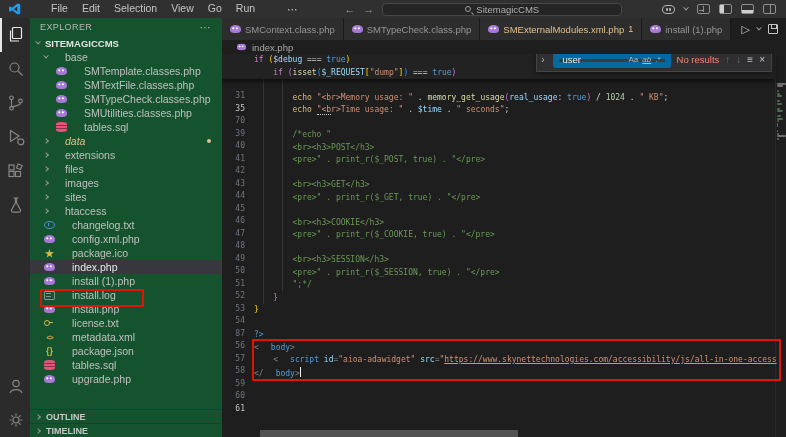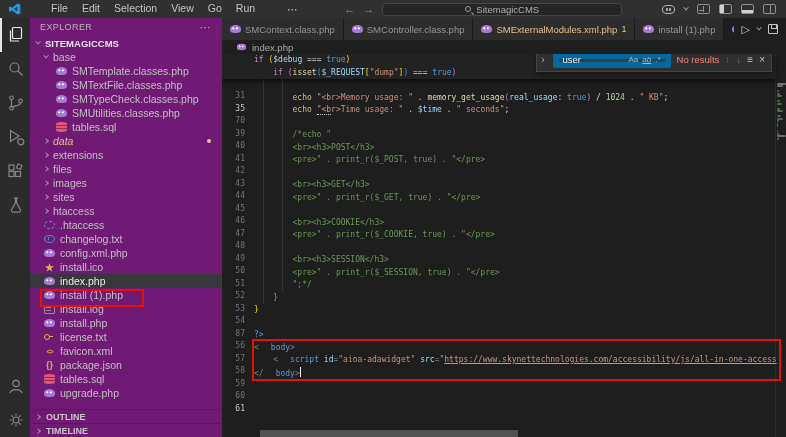--- a/index.html
+++ b/index.html
@@ -34,28 +34,28 @@
   .lic-right::before{content:"";position:absolute;right:0;top:0;bottom:0;width:4px;border-left:1px solid #8f8f8f;}
   
   .main{display:flex;height:419px;}
   .activitybar{width:30px;background:#2b2b2c;display:flex;flex-direction:column;justify-content:space-between;}
   .ab-top,.ab-bottom{display:flex;flex-direction:column;}
   .ab-item{height:34px;display:flex;align-items:center;justify-content:center;border-left:2px solid transparent;}
   .ab-item svg{stroke:#868686;fill:none;stroke-width:1.2;}
   .ab-item.active{border-left-color:#e7e7e7;}
   .ab-item.active svg{stroke:#e7e7e7;}
   
-  .sidebar{width:192px;background:#701a75;position:relative;font-size:10.5px;border-right:1px solid #3c3c3c;}
+  .sidebar{width:192px;background:#14532d;position:relative;font-size:10.5px;border-right:1px solid #3c3c3c;}
   .sb-header{height:18px;display:flex;align-items:center;justify-content:space-between;
              padding:0 10px;font-size:9px;letter-spacing:.4px;color:#b5b5b5;}
   .sb-more{color:#b5b5b5;font-size:11px;}
   .tree-root-row{height:14px;display:flex;align-items:center;gap:5px;padding-left:6px;
                  font-weight:bold;font-size:9.5px;color:#e3e3e3;}
   .tree{position:relative;}
-  .trow{height:14px;display:flex;align-items:center;gap:5px;color:#c0c0c0;white-space:nowrap;}
+  .trow{height:14px;display:flex;align-items:center;gap:17px;color:#c0c0c0;white-space:nowrap;}
   .trow.d1{padding-left:14px;} .trow.d2{padding-left:26px;}
   .trow.sel{background:#37373d;color:#e8e8e8;}
   .tlabel{font-size:10.5px;}
   .tlabel.gitmod{color:#e2c08d;font-style:italic;}
   .gitdot{width:4px;height:4px;border-radius:50%;background:#e2c08d;margin-left:auto;margin-right:10px;}
   .fico{width:11px;height:11px;display:inline-flex;align-items:center;justify-content:center;
         font-size:8px;font-weight:bold;flex:0 0 11px;}
   .fico.php{width:11px;height:8px;border-radius:55% 55% 45% 45%;
         background:radial-gradient(circle at 30% 42%,#fff 0 .6px,transparent 1.4px),
                    radial-gradient(circle at 62% 42%,#fff 0 .6px,transparent 1.4px),#a779d6;}
@@ -281,34 +281,30 @@
           </div>
           <div class="trow d1">
             <span class="chev small right"></span>
             <span class="tlabel">sites</span>
           </div>
           <div class="trow d1">
             <span class="chev small right"></span>
             <span class="tlabel">htaccess</span>
           </div>
           <div class="trow d1">
-            <span class="fico gear"></span>
-            <span class="tlabel">.htaccess</span>
-          </div>
-          <div class="trow d1">
             <span class="fico clock"></span>
             <span class="tlabel">changelog.txt</span>
           </div>
           <div class="trow d1">
             <span class="fico php"></span>
             <span class="tlabel">config.xml.php</span>
           </div>
           <div class="trow d1">
             <span class="fico star">★</span>
-            <span class="tlabel">install.ico</span>
+            <span class="tlabel">package.ico</span>
           </div>
           <div class="trow d1 sel">
             <span class="fico php"></span>
             <span class="tlabel">index.php</span>
           </div>
           <div class="trow d1">
             <span class="fico php"></span>
             <span class="tlabel">install (1).php</span>
           </div>
           <div class="trow d1">
@@ -318,21 +314,21 @@
           <div class="trow d1">
             <span class="fico php"></span>
             <span class="tlabel">install.php</span>
           </div>
           <div class="trow d1">
             <span class="fico key"></span>
             <span class="tlabel">license.txt</span>
           </div>
           <div class="trow d1">
             <span class="fico xml">&lt;&gt;</span>
-            <span class="tlabel">favicon.xml</span>
+            <span class="tlabel">metadata.xml</span>
           </div>
           <div class="trow d1">
             <span class="fico json">{}</span>
             <span class="tlabel">package.json</span>
           </div>
           <div class="trow d1">
             <span class="fico sql"></span>
             <span class="tlabel">tables.sql</span>
           </div>
           <div class="trow d1">
@@ -355,21 +351,21 @@
 
     <div class="editor">
       <div class="tabbar">
         <div class="tabs">
             <div class="tab">
               <span class="ico-php"></span>
               <span class="tab-label">SMContext.class.php</span>
             </div>
             <div class="tab">
               <span class="ico-php"></span>
-              <span class="tab-label">SMController.class.php</span>
+              <span class="tab-label">SMTypeCheck.class.php</span>
             </div>
             <div class="tab">
               <span class="ico-php"></span>
               <span class="tab-label mod">SMExternalModules.xml.php</span>
               <span class="tab-badge">1</span>
             </div>
             <div class="tab">
               <span class="ico-php"></span>
               <span class="tab-label">install (1).php</span>
             </div>

